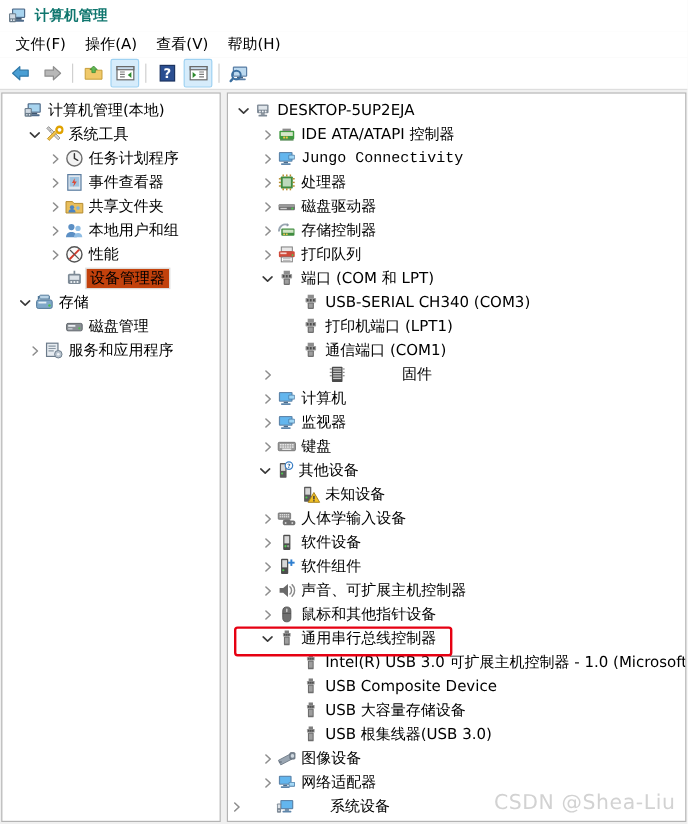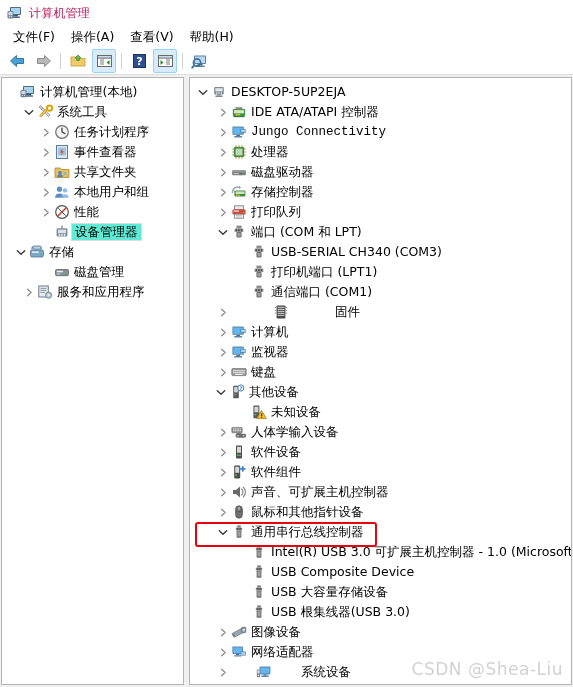--- a/index.html
+++ b/index.html
@@ -19,23 +19,24 @@
   
   .titlebar {
     height: 26px;
     background: #ffffff;
     display: flex; align-items: center;
     padding-left: 6px;
     flex: 0 0 auto;
   }
   .titlebar .title-text {
     font-size: 12px;
-    color: #be185d;
+    color: #0f766e;
     margin-left: 6px;
     letter-spacing: .2px;
+    font-weight: bold;
   }
 
   
   .menubar {
     height: 22px;
     background: #ffffff;
     display: flex; align-items: center;
     padding-left: 5px;
     flex: 0 0 auto;
   }
@@ -94,21 +95,21 @@
   .tree { padding: 4px 0 0 0; font-size: 12.5px; color: #000; }
 
   .row {
     display: flex; align-items: center;
     height: 20px;
     white-space: nowrap;
     position: relative;
   }
   .row .lbl { margin-left: 4px; line-height: 1; }
   .row.selected .lbl {
-    background: #5eead4;
+    background: #c2410c;
     outline: 1px solid #dcdcdc;
     padding: 2px 3px;
     margin-left: 2px;
   }
 
   
   .chev {
     width: 14px; height: 20px;
     display: inline-flex; align-items: center; justify-content: center;
     flex: 0 0 14px;
@@ -920,21 +921,21 @@
                 <rect x="1.4" y="2.4" width="10.6" height="7.6" rx=".9" fill="#5e86ab"></rect>
                 <rect x="2.4" y="3.4" width="8.6" height="5.6" fill="#63b6ee"></rect>
                 <rect x="5" y="10" width="3.4" height="1.2" fill="#4b6e8f"></rect>
                 <rect x="3" y="11.2" width="7.4" height="1.4" rx=".5" fill="#5e86ab"></rect>
                 <rect x="9.6" y="7.6" width="5.2" height="4" rx=".6" fill="#4a7ba6"></rect>
                 <rect x="10.2" y="8.2" width="4" height="2.6" fill="#a5d9f7"></rect>
               </svg>
             </span>
             <span class="lbl">网络适配器</span>
           </div>
-          <div class="row" style="padding-left: 26px; gap: 25px;">
+          <div class="row" style=" gap: 25px;">
             <span class="chev">
               <svg width="9" height="9" viewBox="0 0 9 9">
                 <path d="M2.6 1.2 L6.2 4.5 L2.6 7.8" fill="none" stroke="#8d8d8d" stroke-width="1.3" stroke-linecap="round" stroke-linejoin="round"></path>
               </svg>
             </span>
             <span class="ico">
               <svg width="16" height="16" viewBox="0 0 16 16">
                 <rect x="3.6" y="2.6" width="10.8" height="7.8" rx=".9" fill="#5e86ab"></rect>
                 <rect x="4.6" y="3.6" width="8.8" height="5.8" fill="#63b6ee"></rect>
                 <rect x="7.4" y="10.4" width="3.4" height="1.2" fill="#4b6e8f"></rect>

